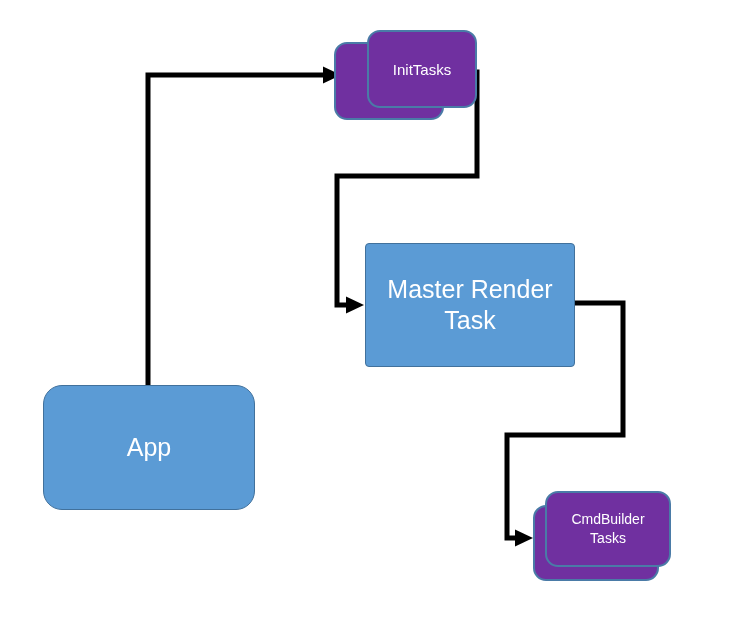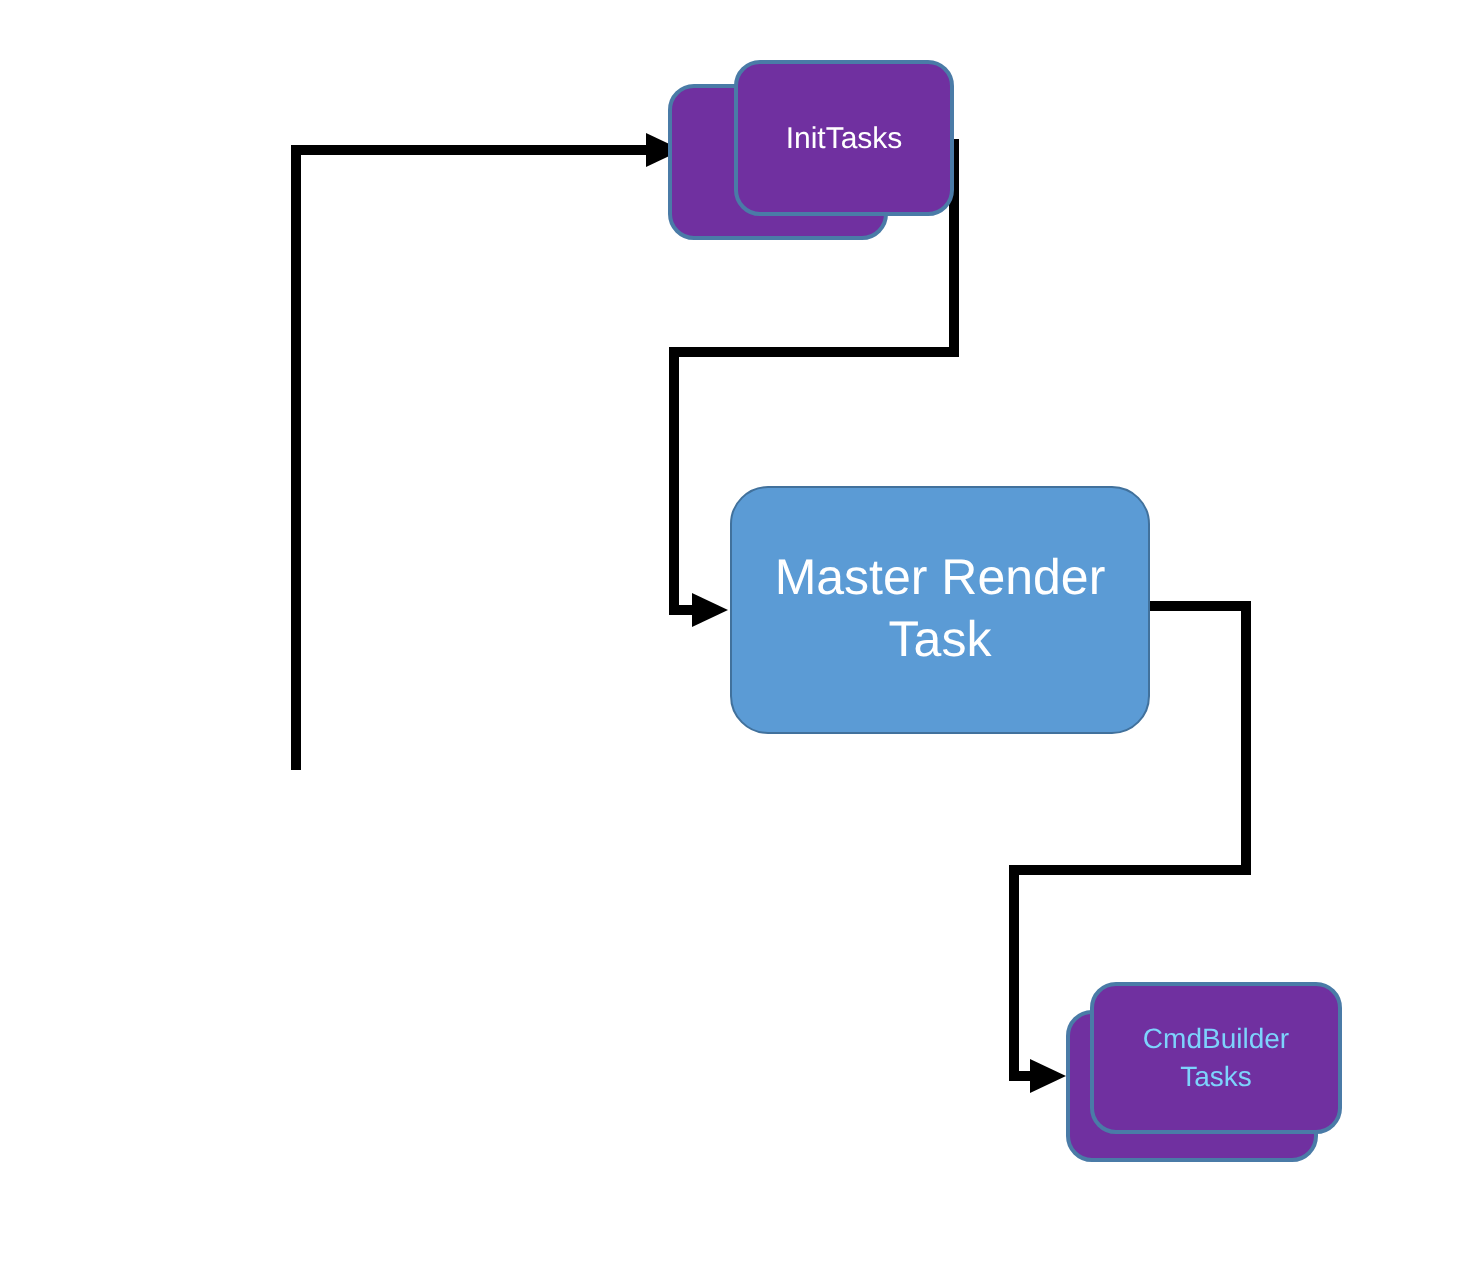--- a/index.html
+++ b/index.html
@@ -59,21 +59,21 @@
     border-width: 1.5px;
     border-radius: 19px;
     font-size: 25px;
   }
   #node-master {
     left: 365px;
     top: 243px;
     width: 210px;
     height: 124px;
     border-width: 1.5px;
-    border-radius: 19px;
+    border-radius: 4px;
     font-size: 25px;
     line-height: 31px;
   }
   #node-master .label {
     display: inline-block;
     max-width: 178px;
   }
   
   #node-init {
     left: 334px;
@@ -147,21 +147,24 @@
     <div class="layer back" style="background-color: rgb(112, 48, 160); border-color: rgb(74, 123, 167);"></div>
     <div class="layer front" style="background-color: rgb(112, 48, 160); border-color: rgb(74, 123, 167); color: rgb(255, 255, 255); margin-left: 24px;">
       <span class="label">InitTasks</span>
     </div>
   </div>
 
   <div class="node simple" id="node-master" style="background-color: rgb(91, 155, 213); border-color: rgb(65, 113, 156); color: rgb(255, 255, 255);">
     <span class="label">Master Render Task</span>
   </div>
 
+  <div class="node simple" id="node-app" style="background-color: rgb(91, 155, 213); border-color: rgb(65, 113, 156); color: rgb(255, 255, 255);">
+    <span class="label">App</span>
+  </div>
 
   <div class="node stacked" id="node-cmd">
     <div class="layer back" style="background-color: rgb(112, 48, 160); border-color: rgb(74, 123, 167);"></div>
-    <div class="layer front" style="background-color: rgb(112, 48, 160); border-color: rgb(74, 123, 167); color: #7dd3fc; border-radius: 13px;">
+    <div class="layer front" style="background-color: rgb(112, 48, 160); border-color: rgb(74, 123, 167); color: #ffffff; border-radius: 13px;">
       <span class="label">CmdBuilder Tasks</span>
     </div>
   </div>
 
 </div>
 
 </body></html>

